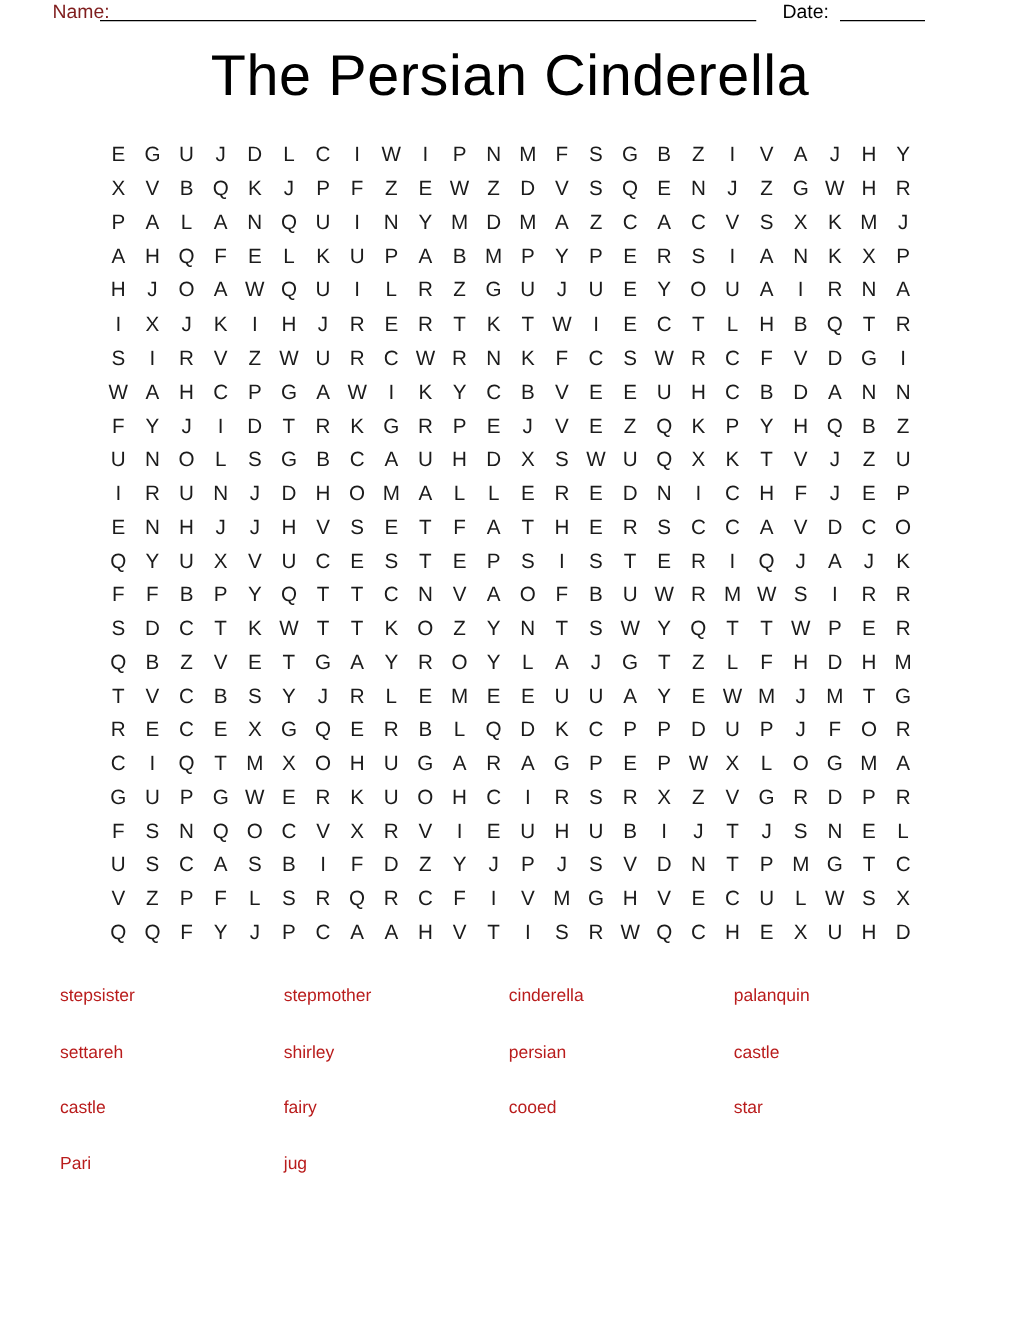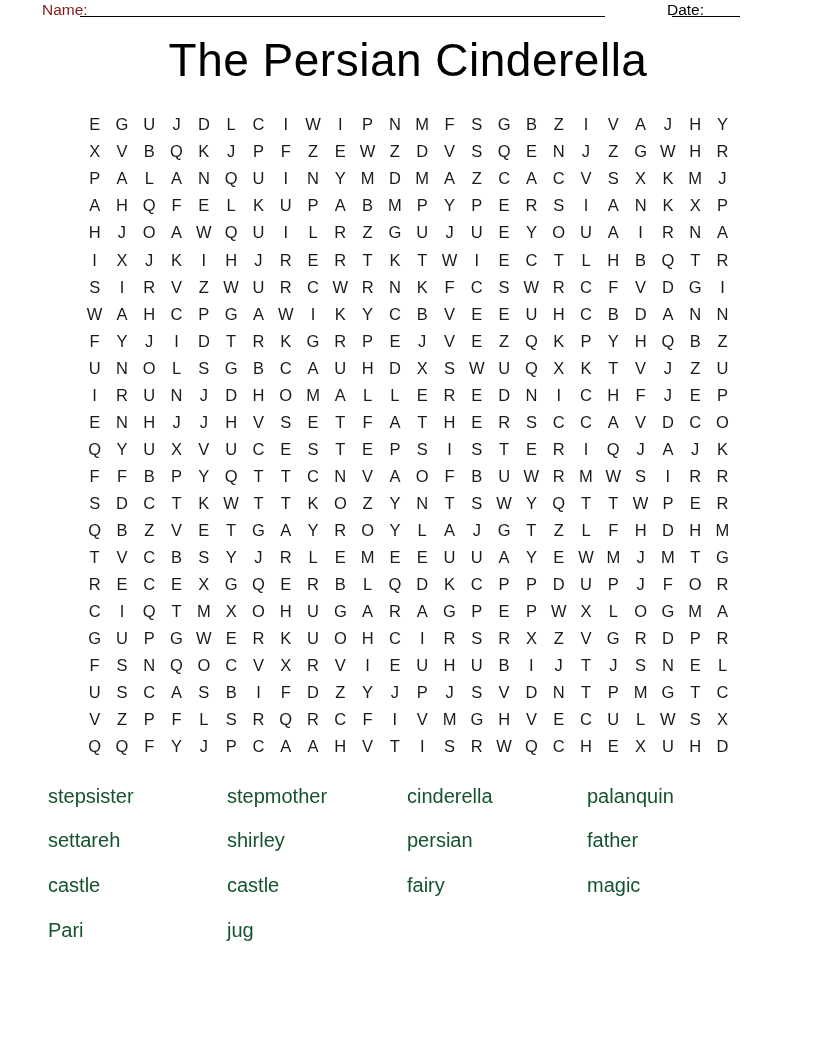--- a/index.html
+++ b/index.html
@@ -16,21 +16,21 @@
   .name-label {
     position: absolute; left: 42px; top: 1px;
     font-size: 15.5px; color: #7f1d1d;
   }
   .name-line {
     position: absolute; left: 80px; top: 0; width: 525px; height: 16px;
     border-bottom: 1.6px solid #000;
   }
   .date-label {
     position: absolute; left: 626px; top: 1px;
-    font-size: 15.5px; color: #000; margin-left: 41px;
+    font-size: 15.5px; color: #000;
   }
   .date-line {
     position: absolute; left: 672px; top: 0; width: 68px; height: 16px;
     border-bottom: 1.6px solid #000;
   }
   
   .title {
     position: absolute; left: 0; top: 33px; width: 100%;
     margin: 0; text-align: center;
     font-size: 46px; font-weight: 400; color: #000;
@@ -50,21 +50,21 @@
   }
   
   .words {
     position: absolute; left: 48px; top: 774px;
     display: grid;
     grid-template-columns: 179px 180px 180px 180px;
     grid-auto-rows: 44.6px;
   }
   .words .word {
     display: flex; align-items: center;
-    font-size: 20px; color: #14532d;
+    font-size: 14px; color: #b91c1c;
   }
 </style>
 </head>
 <body>
 
 <div class="sheet">
 
   <span class="name-label">Name:</span>
   <div class="name-line"></div>
   <span class="date-label">Date:</span>
@@ -652,22 +652,22 @@
     </div>
 
   <div class="words" id="word-list">
       <span class="word">stepsister</span>
       <span class="word">stepmother</span>
       <span class="word">cinderella</span>
       <span class="word">palanquin</span>
       <span class="word">settareh</span>
       <span class="word">shirley</span>
       <span class="word">persian</span>
-      <span class="word">father</span>
       <span class="word">castle</span>
       <span class="word">castle</span>
       <span class="word">fairy</span>
-      <span class="word">magic</span>
+      <span class="word">cooed</span>
+      <span class="word">star</span>
       <span class="word">Pari</span>
       <span class="word">jug</span>
     </div>
 
 </div>
 
 </body></html>

